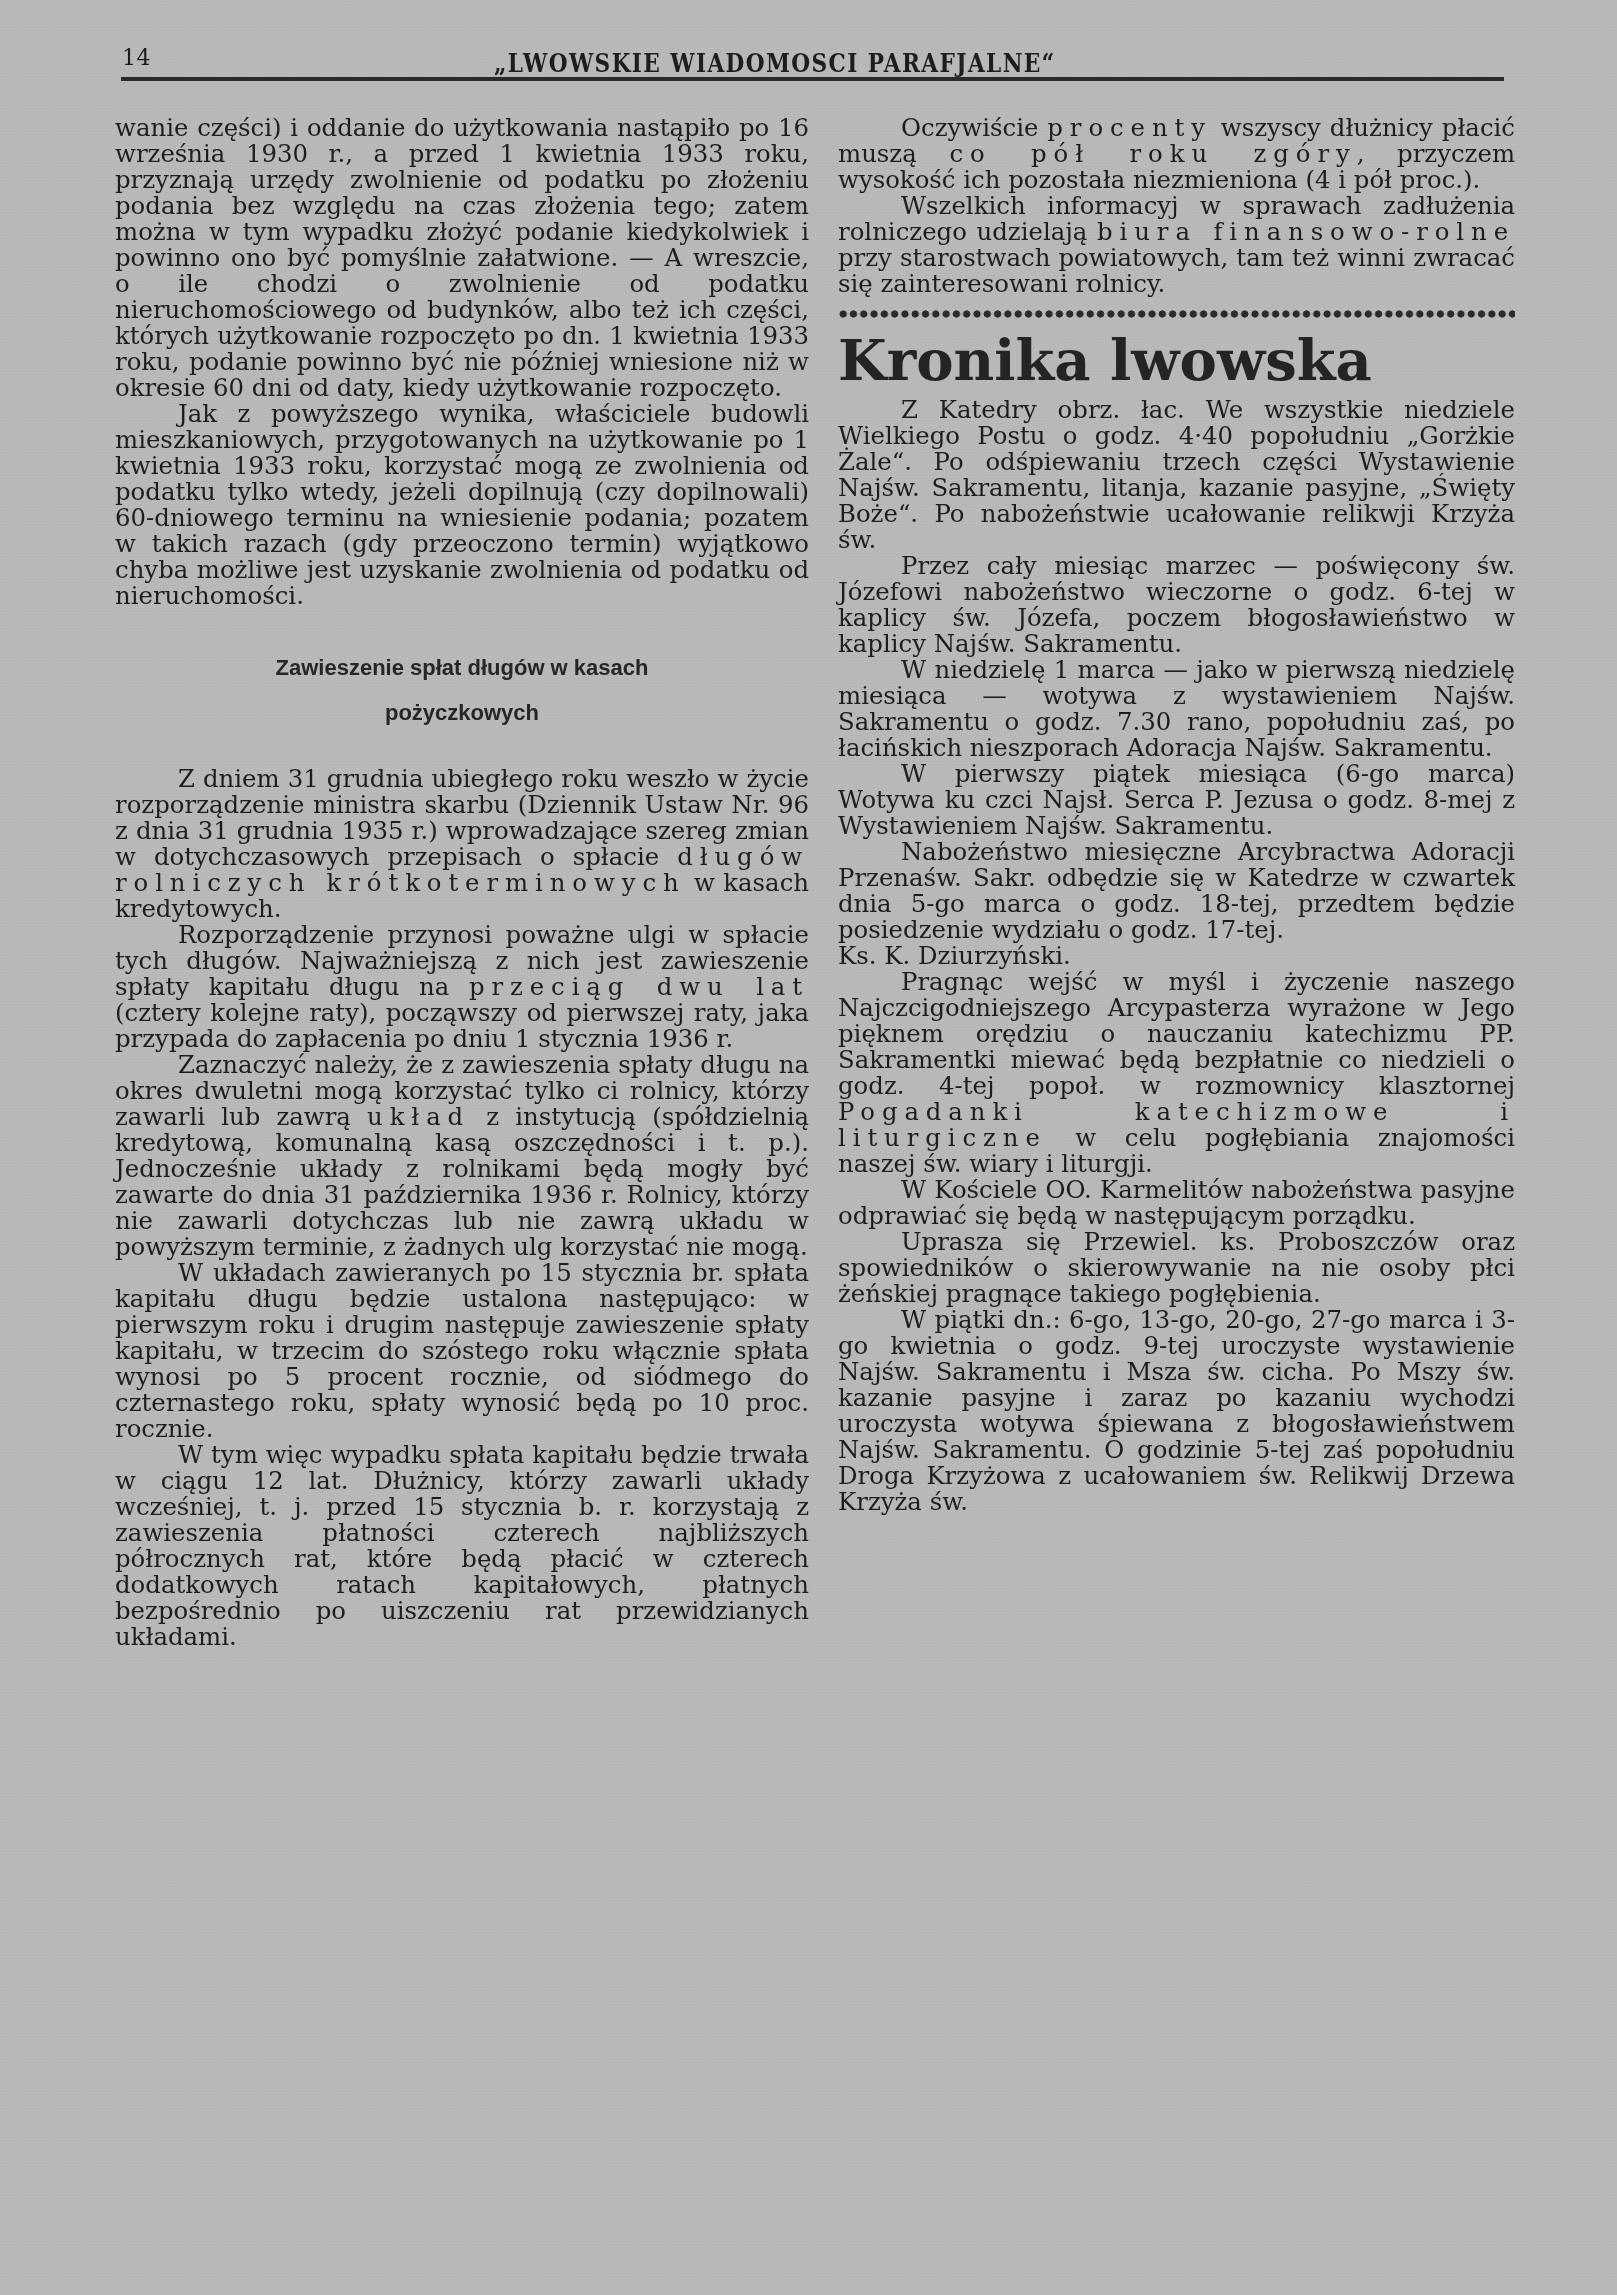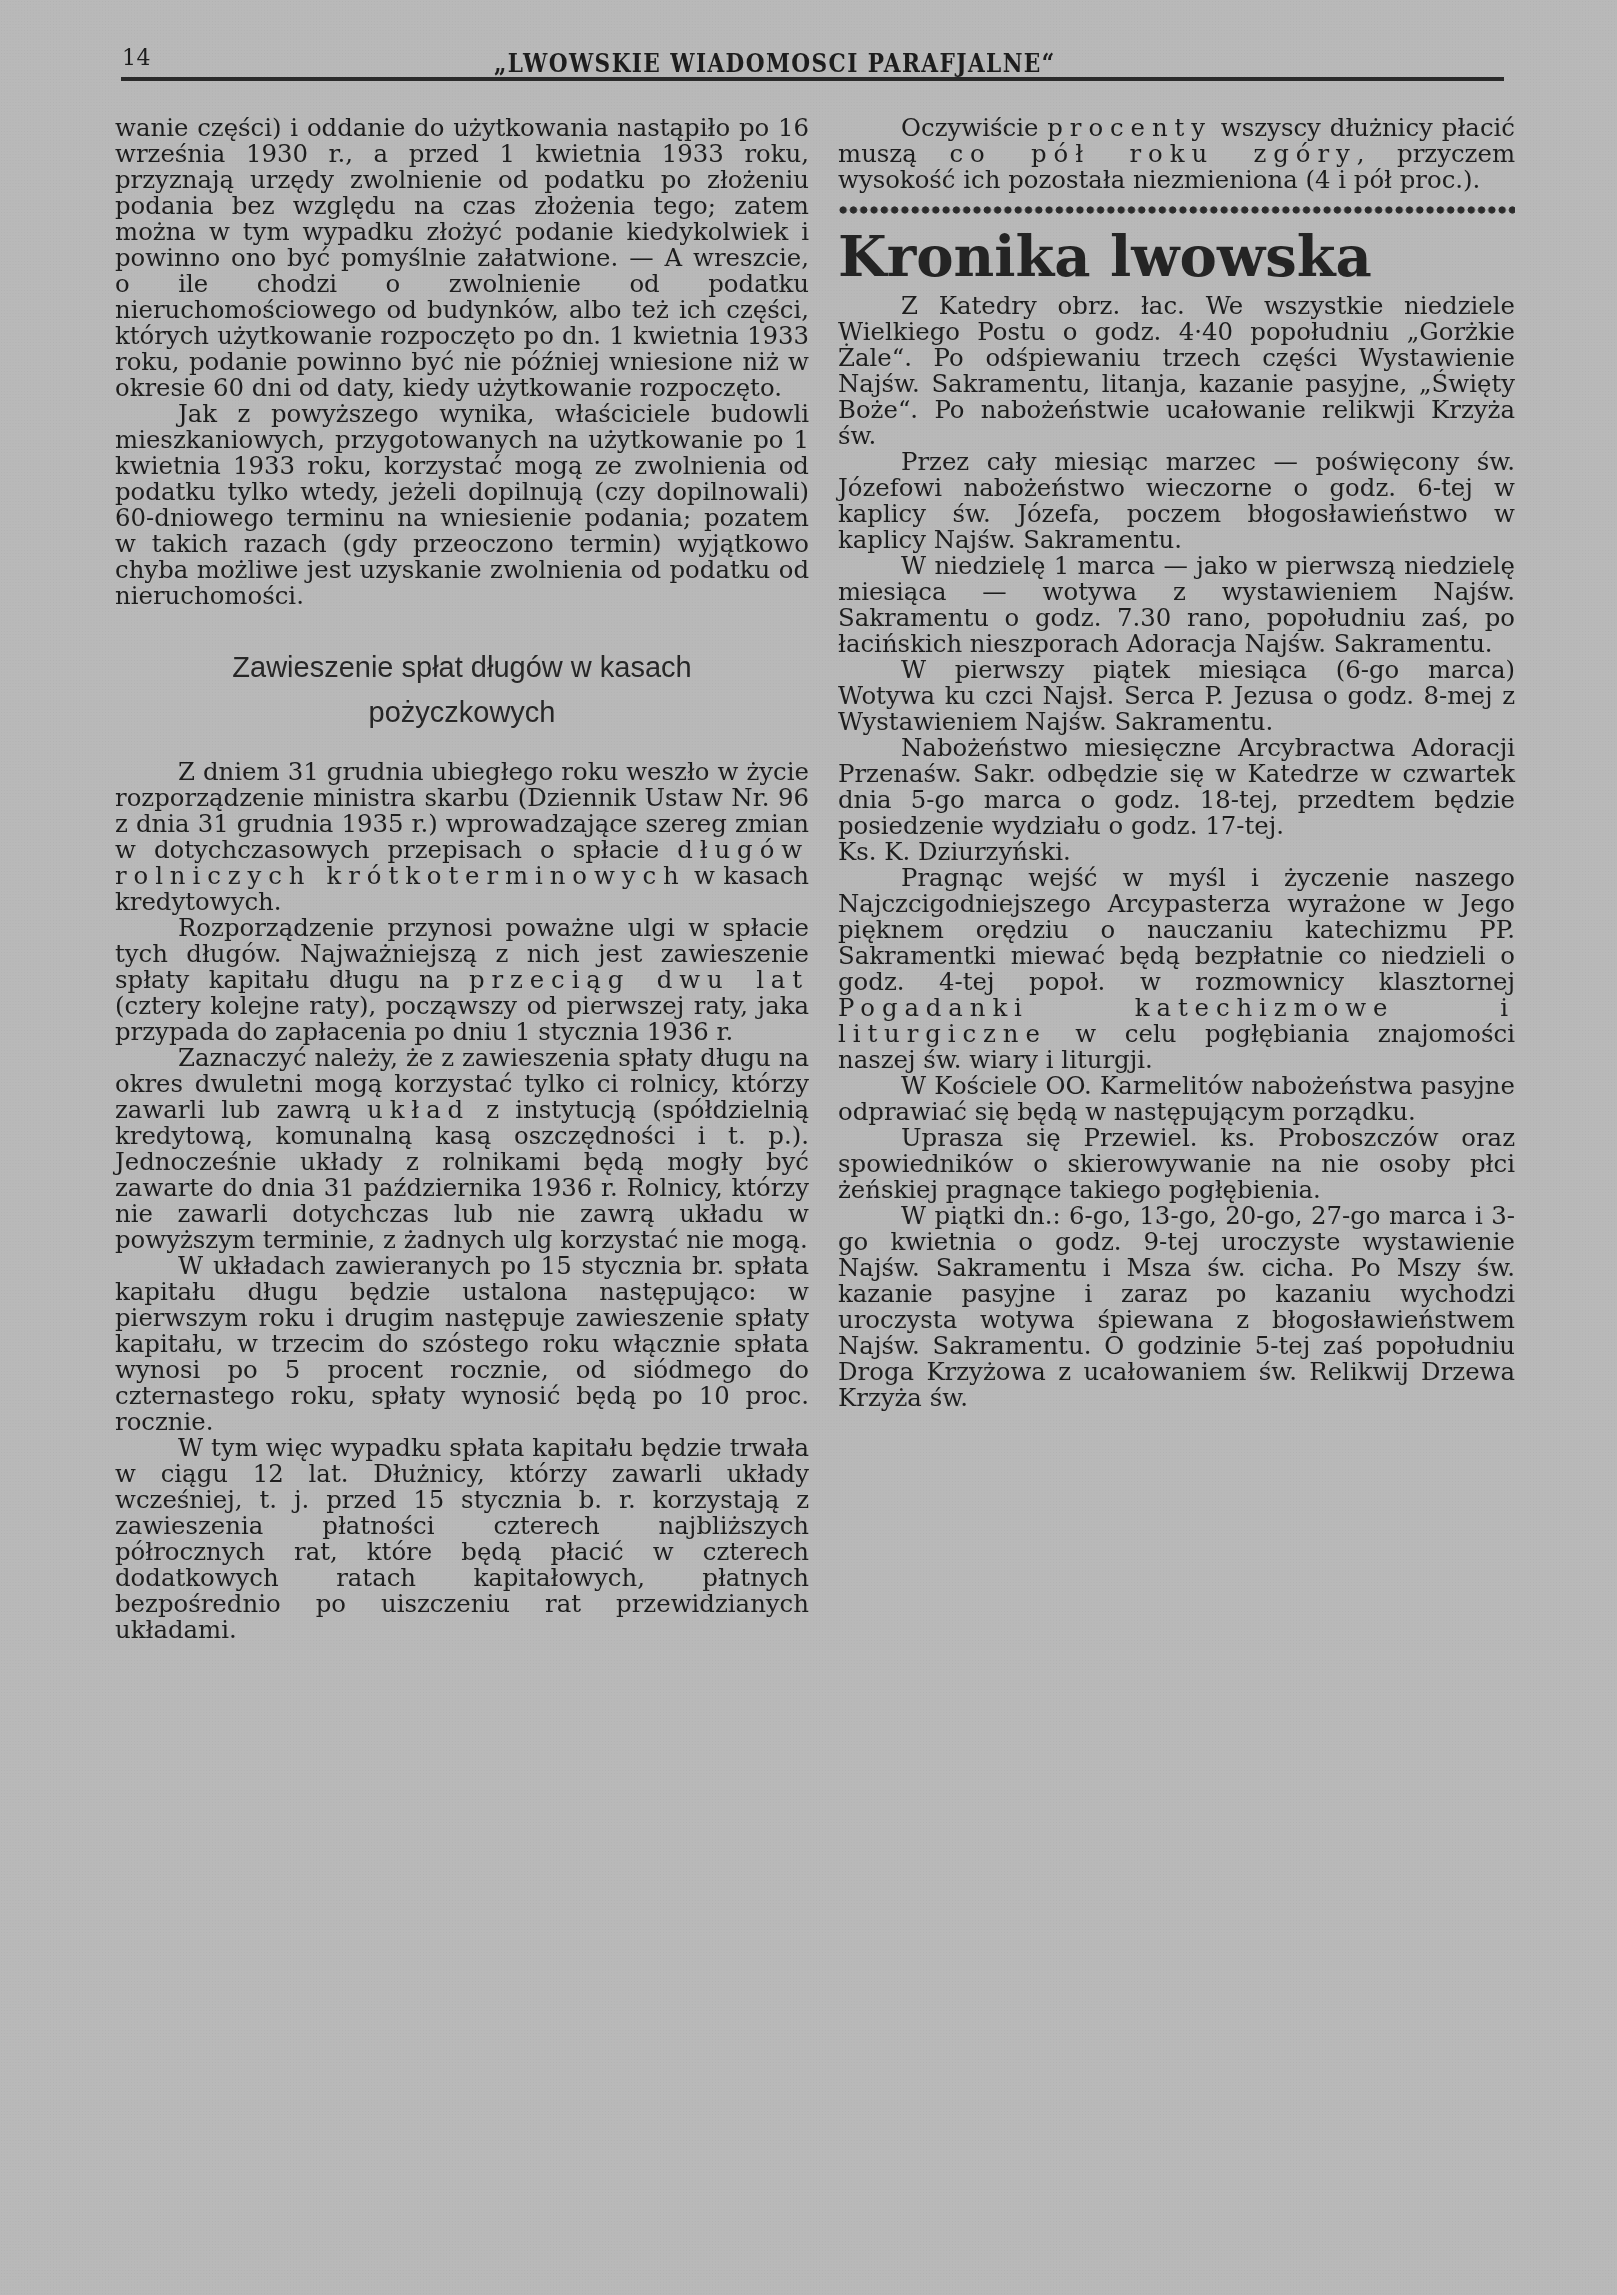--- a/index.html
+++ b/index.html
@@ -33,22 +33,22 @@
     text-align: justify;
   }
   .col.left { left: 115px; width: 694px; }
   .col.right { left: 838px; width: 677px; }
   .col p { margin: 0; text-indent: 63px; }
   .col p.noindent { text-indent: 0; }
   .sp { letter-spacing: 6.9px; }
   .b { font-weight: normal; }
   .section-title {
     font-family: "Liberation Sans", "DejaVu Sans", sans-serif;
-    font-weight: normal; font-size: 29px; line-height: 45px;
-    text-align: center; margin: 36px 0 24px 0; color: #262626;
+    font-weight: bold; font-size: 22px; line-height: 45px;
+    text-align: center; margin: 36px 0 31px 0; color: #262626;
   }
   .ornament {
     height: 10.3px; margin: 11.5px 0 15px 0;
     background-image: radial-gradient(circle, #2b2b2b 3.4px, transparent 4px);
     background-size: 10.3px 10.3px; background-repeat: repeat-x;
   }
   .kronika {
     font-family: "DejaVu Serif", serif; font-weight: bold;
     font-size: 56px; line-height: 52px; margin: 0 0 11.5px 0; color: #242424;
   }
@@ -72,20 +72,21 @@
 
   <p><span>Z dniem 31 grudnia ubiegłego roku weszło w życie rozporządzenie ministra skarbu (Dziennik Ustaw Nr. 96 z dnia 31 grudnia 1935 r.) wprowadzające szereg zmian w dotychczasowych przepisach o spłacie </span><span class="sp">długów rolniczych krótkoterminowych</span><span> w kasach kredytowych.</span></p>
   <p><span>Rozporządzenie przynosi poważne ulgi w spłacie tych długów. Najważniejszą z nich jest zawieszenie spłaty kapitału długu na </span><span class="sp">przeciąg dwu lat</span><span> (cztery kolejne raty), począwszy od pierwszej raty, jaka przypada do zapłacenia po dniu 1 stycznia 1936 r.</span></p>
   <p><span>Zaznaczyć należy, że z zawieszenia spłaty długu na okres dwuletni mogą korzystać tylko ci rolnicy, którzy zawarli lub zawrą </span><span class="sp">układ</span><span> z instytucją (spółdzielnią kredytową, komunalną kasą oszczędności i t. p.). Jednocześnie układy z rolnikami będą mogły być zawarte do dnia 31 października 1936 r. Rolnicy, którzy nie zawarli dotychczas lub nie zawrą układu w powyższym terminie, z żadnych ulg korzystać nie mogą.</span></p>
   <p>W układach zawieranych po 15 stycznia br. spłata kapitału długu będzie ustalona następująco: w pierwszym roku i drugim następuje zawieszenie spłaty kapitału, w trzecim do szóstego roku włącznie spłata wynosi po 5 procent rocznie, od siódmego do czternastego roku, spłaty wynosić będą po 10 proc. rocznie.</p>
   <p>W tym więc wypadku spłata kapitału będzie trwała w ciągu 12 lat. Dłużnicy, którzy zawarli układy wcześniej, t. j. przed 15 stycznia b. r. korzystają z zawieszenia płatności czterech najbliższych półrocznych rat, które będą płacić w czterech dodatkowych ratach kapitałowych, płatnych bezpośrednio po uiszczeniu rat przewidzianych układami.</p>
 </div>
 
 <div class="col right">
   <p><span>Oczywiście </span><span class="sp">procenty</span><span> wszyscy dłużnicy płacić muszą </span><span class="sp">co pół roku zgóry</span><span>, przyczem wysokość ich pozostała niezmieniona (4 i pół proc.).</span></p>
+  <p><span>Wszelkich informacyj w sprawach zadłużenia rolniczego udzielają </span><span class="sp">biura finansowo-rolne</span><span> przy starostwach powiatowych, tam też winni zwracać się zainteresowani rolnicy.</span></p>
 
   <div class="ornament"></div>
   <div class="kronika">Kronika lwowska</div>
 
   <p><span class="b">Z Katedry obrz. łac.</span><span> We wszystkie niedziele Wielkiego Postu o godz. 4·40 popołudniu „Gorżkie Żale“. Po odśpiewaniu trzech części Wystawienie Najśw. Sakramentu, litanja, kazanie pasyjne, „Święty Boże“. Po nabożeństwie ucałowanie relikwji Krzyża św.</span></p>
   <p>Przez cały miesiąc marzec — poświęcony św. Józefowi nabożeństwo wieczorne o godz. 6-tej w kaplicy św. Józefa, poczem błogosławieństwo w kaplicy Najśw. Sakramentu.</p>
   <p>W niedzielę 1 marca — jako w pierwszą niedzielę miesiąca — wotywa z wystawieniem Najśw. Sakramentu o godz. 7.30 rano, popołudniu zaś, po łacińskich nieszporach Adoracja Najśw. Sakramentu.</p>
   <p>W pierwszy piątek miesiąca (6-go marca) Wotywa ku czci Najsł. Serca P. Jezusa o godz. 8-mej z Wystawieniem Najśw. Sakramentu.</p>
   <p><span class="b">Nabożeństwo miesięczne</span><span> Arcybractwa Adoracji Przenaśw. Sakr. odbędzie się w Katedrze w czwartek dnia 5-go marca o godz. 18-tej, przedtem będzie posiedzenie wydziału o godz. 17-tej.</span></p>
   <p class="noindent signature">Ks. K. Dziurzyński.</p>

